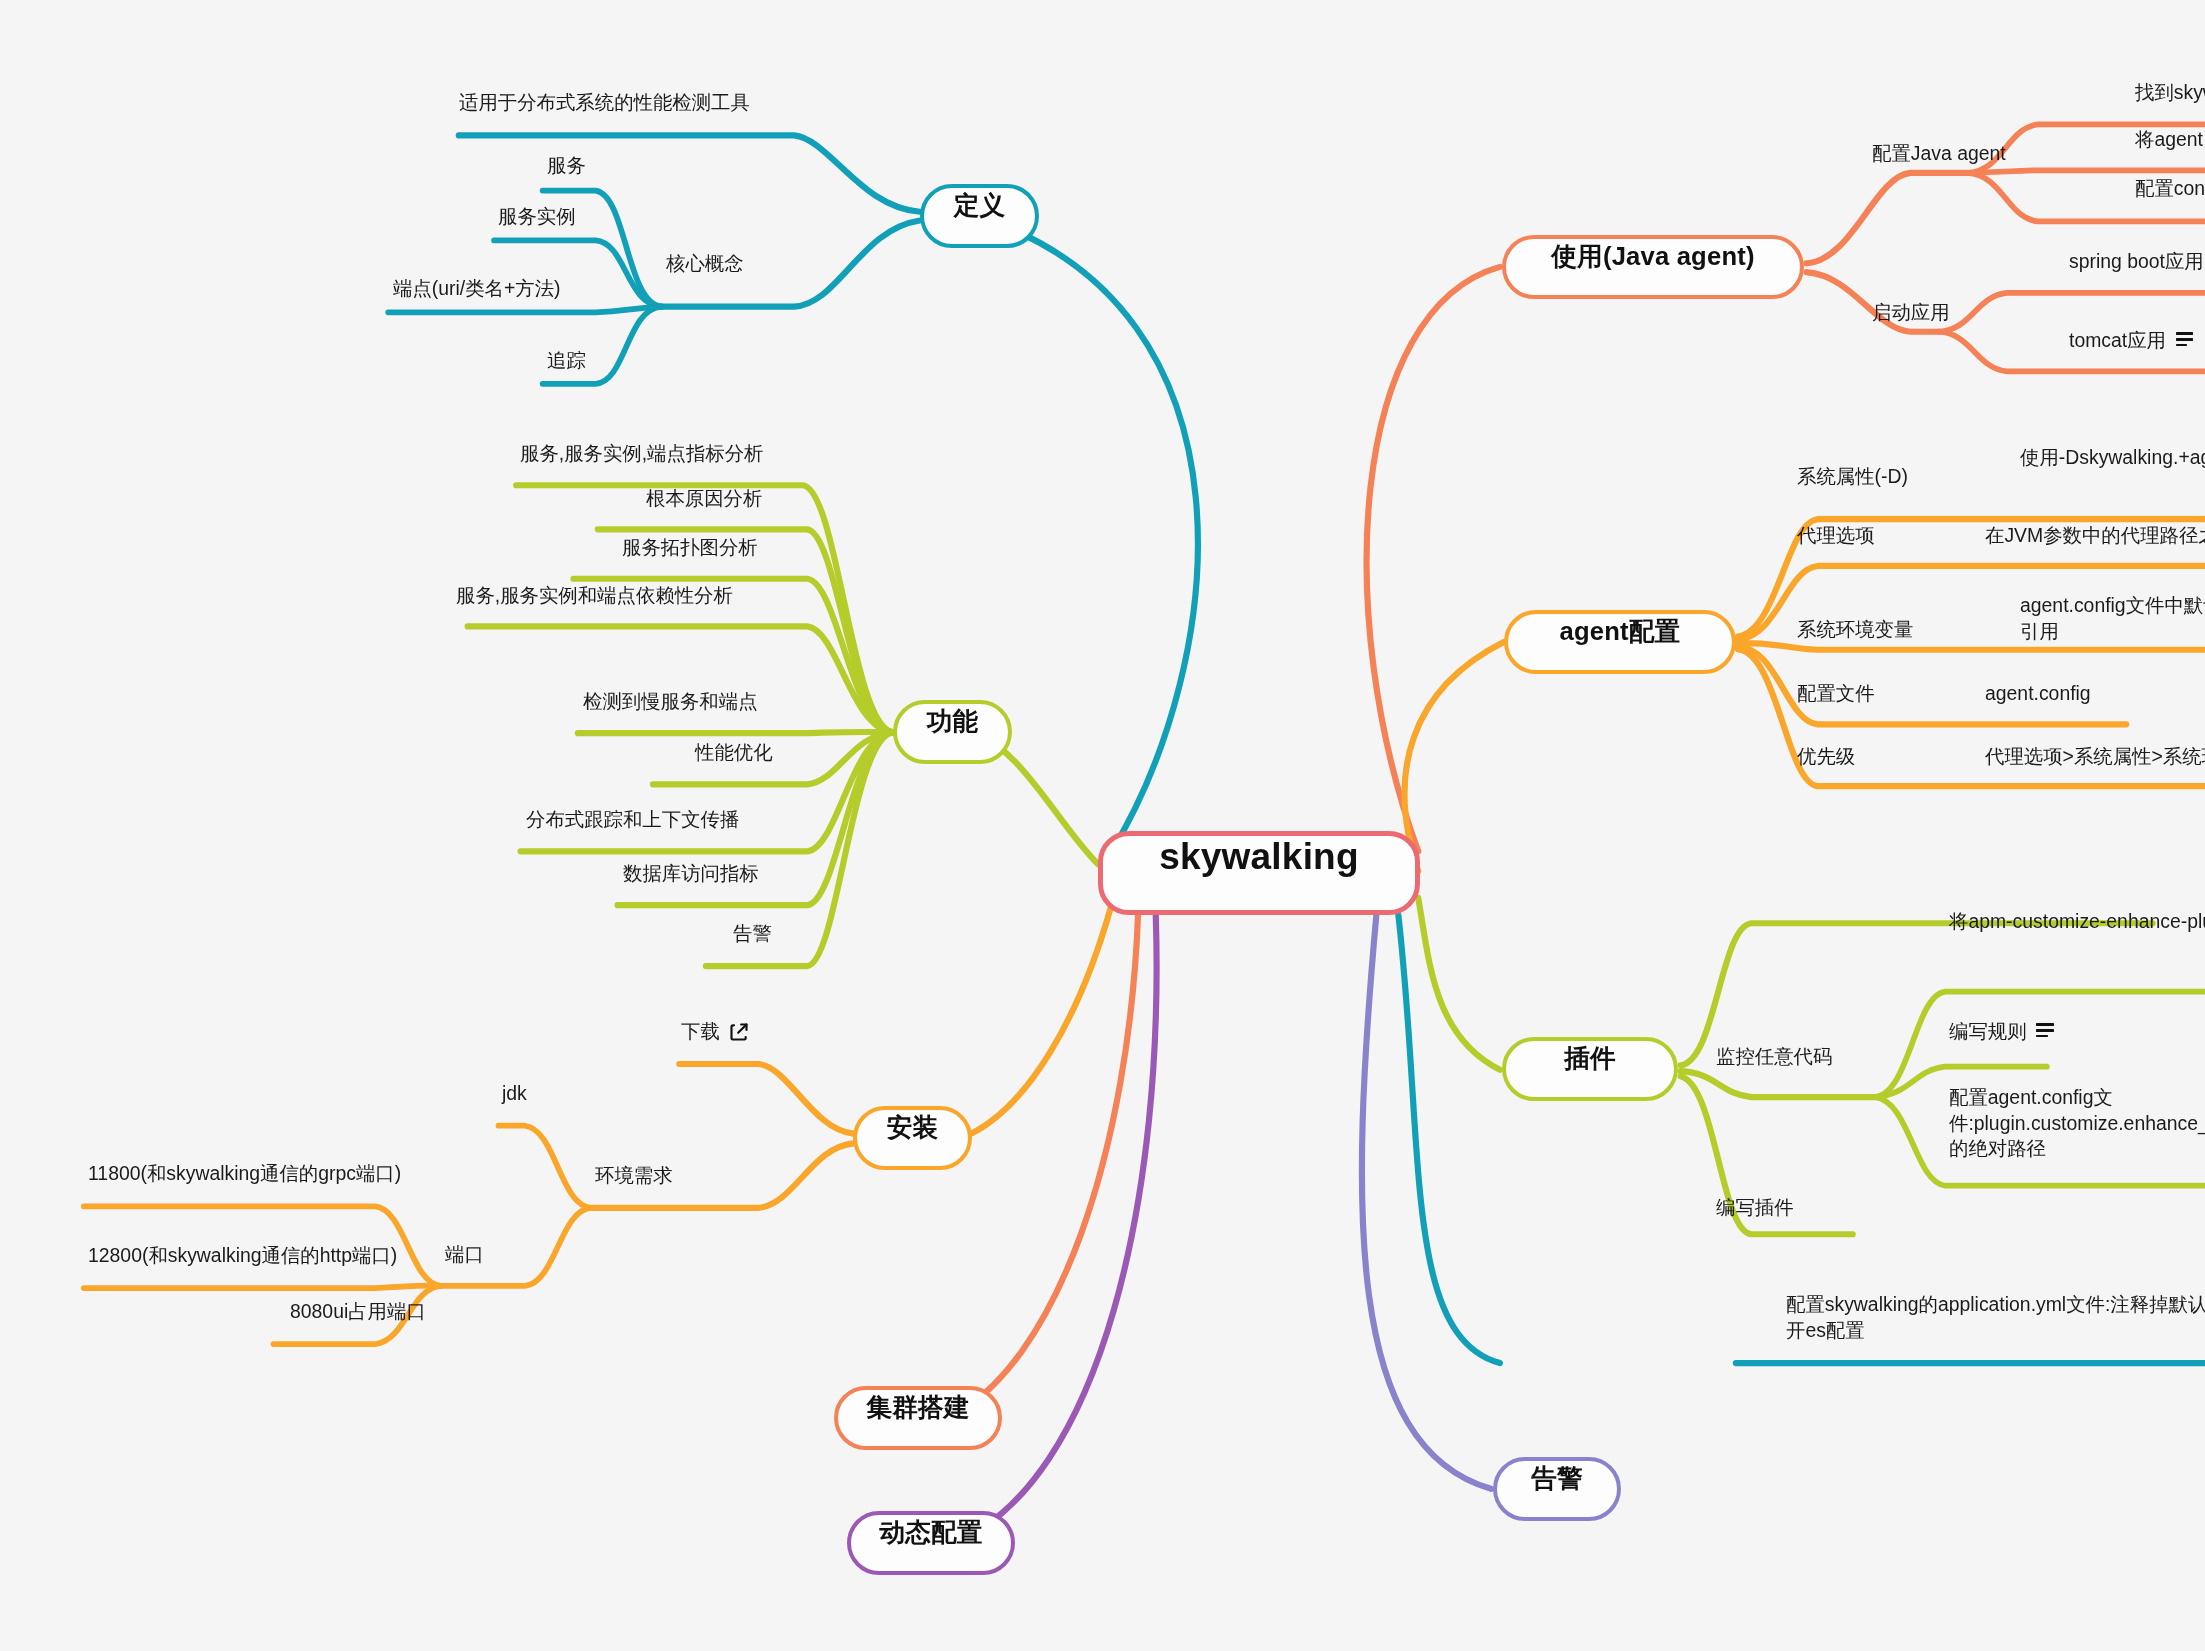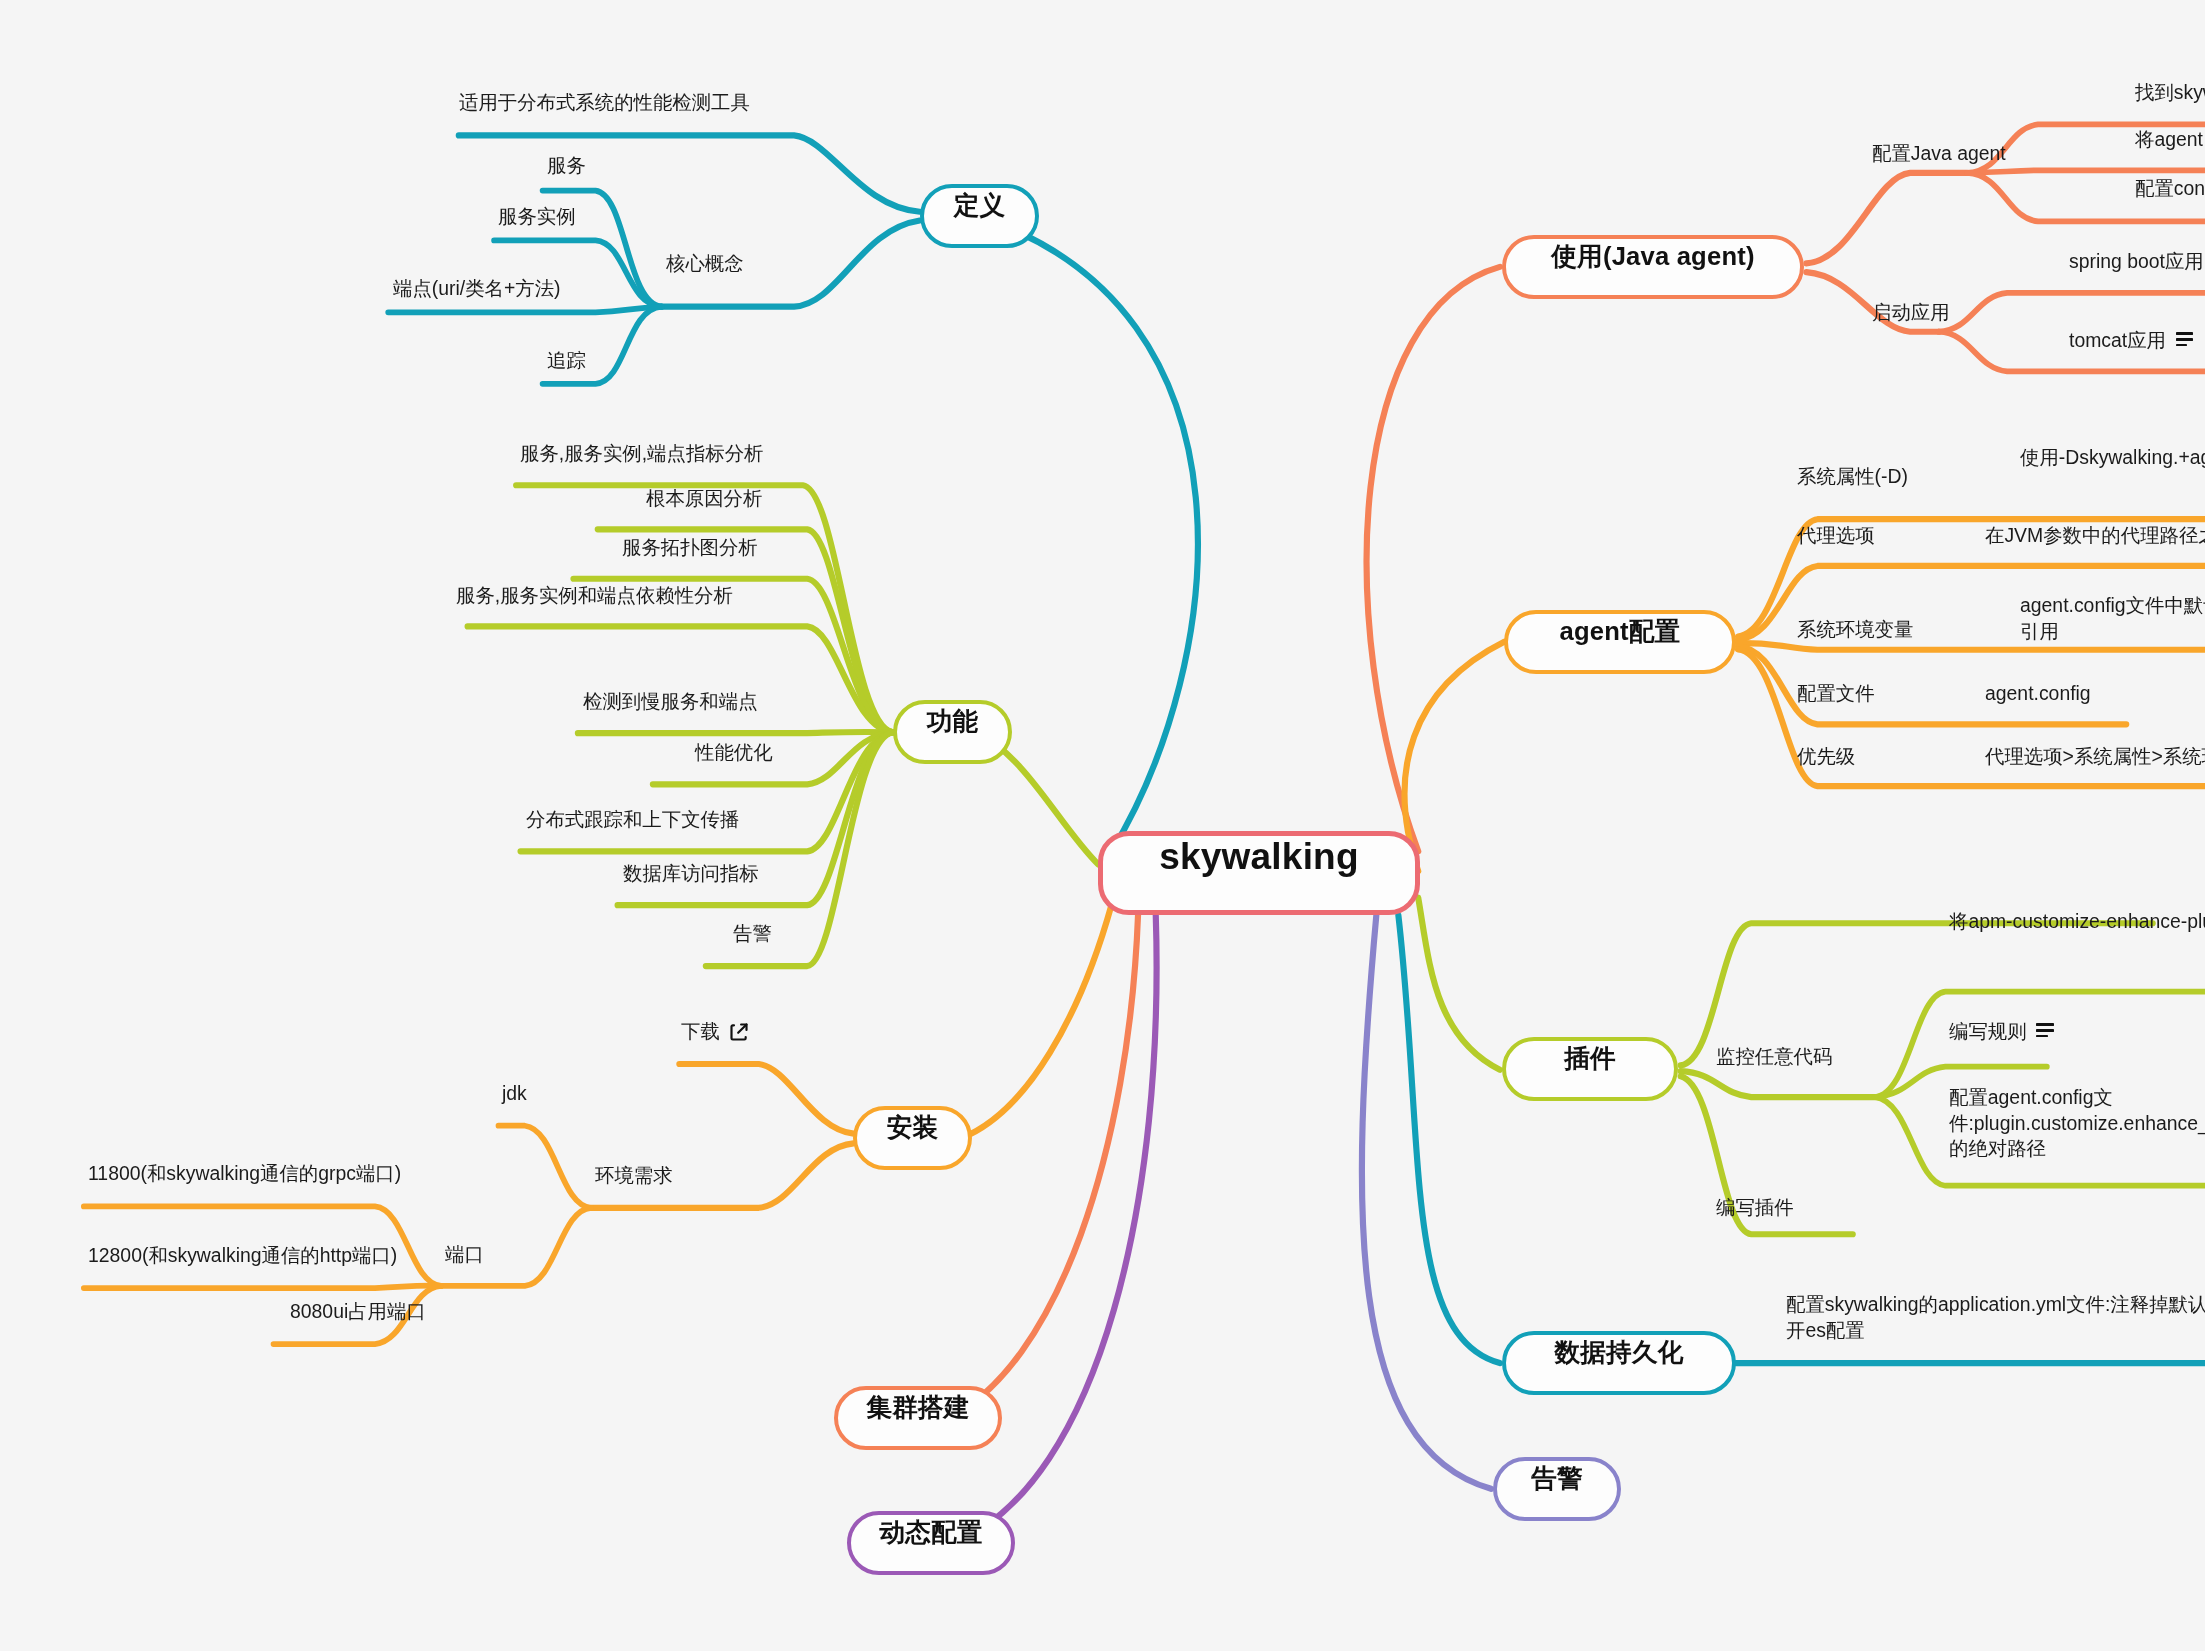--- a/index.html
+++ b/index.html
@@ -190,23 +190,20 @@
   </div>
 
   <div class="node lvl1" style="left:1504px;top:610px;width:232px;height:64px;border-color:#f9a62b;">
     <span>agent配置</span>
   </div>
 
   <div class="node lvl1" style="left:1502px;top:1037px;width:176px;height:64px;border-color:#b5cc2a;">
     <span>插件</span>
   </div>
 
-  <div class="node lvl1" style="left:1502px;top:1331px;width:234px;height:64px;border-color:#12a0b8;">
-    <span>数据持久化</span>
-  </div>
 
   <div class="node lvl1" style="left:1493px;top:1457px;width:128px;height:64px;border-color:#8983cb;">
     <span>告警</span>
   </div>
 
   <div class="lbl" style="left:459px;top:90px;">适用于分布式系统的性能检测工具</div>
 
   <div class="lbl" style="left:666px;top:251px;">核心概念</div>
 
   <div class="lbl" style="left:547px;top:153px;">服务</div>

